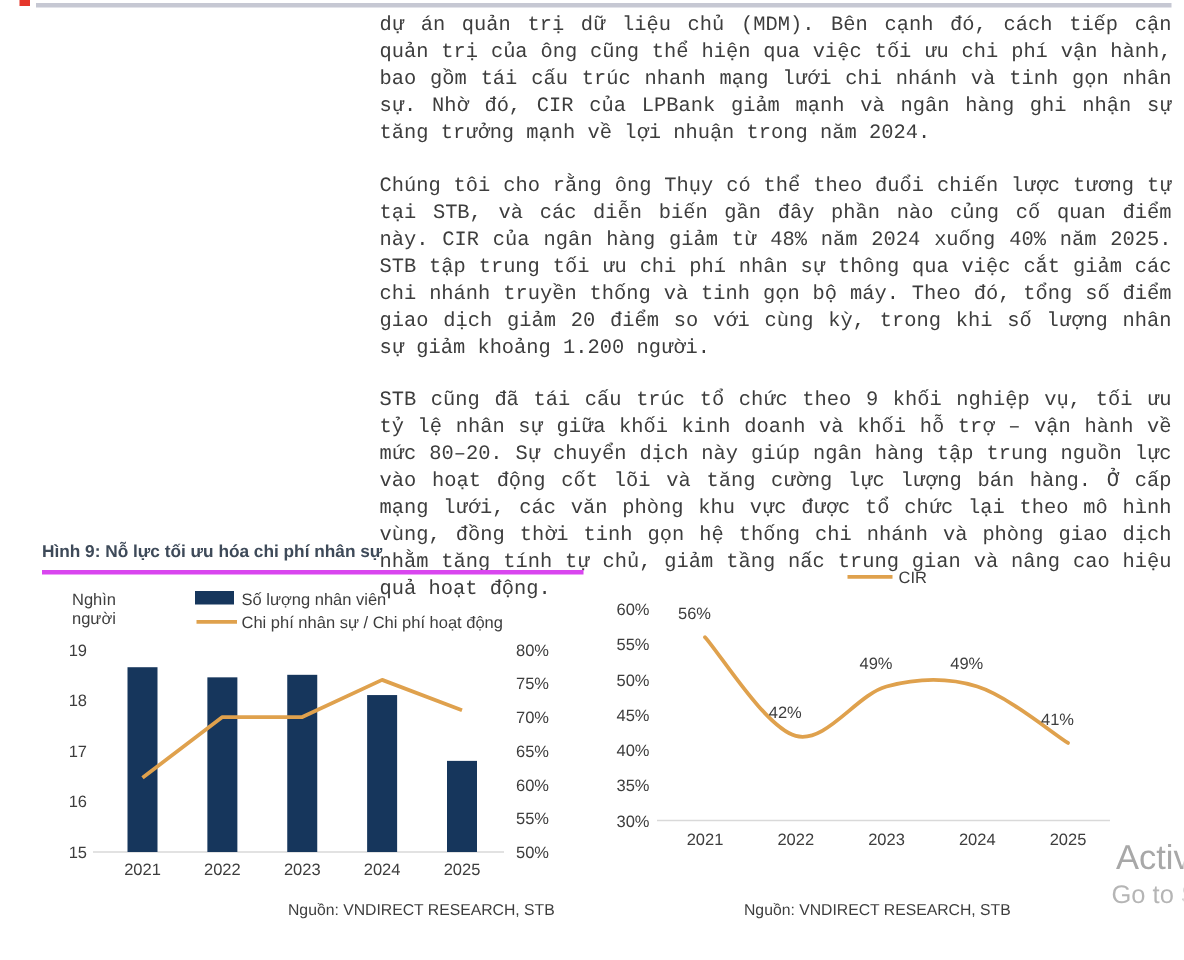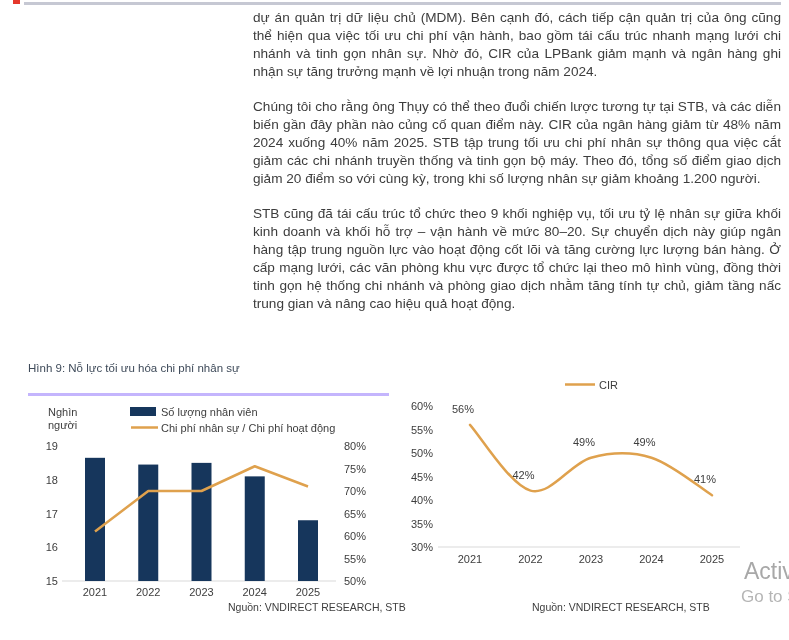--- a/index.html
+++ b/index.html
@@ -4,33 +4,33 @@
 <style>
   html,body{margin:0;padding:0;}
   body{
     width:789px;height:640px;position:relative;background:#ffffff;
     font-family:"Liberation Sans",sans-serif;overflow:hidden;color:#3d3d3d;
   }
   .red-mark{position:absolute;left:13px;top:0;width:7px;height:4px;background:#e5372b;}
   .top-rule{position:absolute;left:24px;top:2px;width:757px;height:3px;background:#c6c8d3;}
   .text-col{
     position:absolute;left:253px;top:9px;width:528px;
-    font-size:13.6px;line-height:18px;text-align:justify;color:#3d3d3d;
+    font-size:13.6px;line-height:18px;text-align:justify;color:#3d3d3d;font-family:Liberation Mono, monospace;
   }
   .text-col p{margin:0 0 17px 0;}
   .fig{position:absolute;top:361px;}
   .fig1{left:28px;width:361px;}
   .fig2{left:405px;width:350px;}
   .fig-title{
-    font-size:11.5px;font-weight:normal;color:#3e4a59;
-    padding-bottom:18px;border-bottom:3px solid #c4b5fd;line-height:14px;
+    font-size:11.5px;font-weight:bold;color:#3e4a59;
+    padding-bottom:5px;border-bottom:3px solid #d946ef;line-height:14px;
   }
   .fig svg{display:block;margin-top:3px;}
   svg text{font-family:"Liberation Sans",sans-serif;fill:#3d3d3d;}
-  .fig-source{position:absolute;top:601px;font-size:10.5px;color:#3d3d3d;margin-left:36px;}
+  .fig-source{position:absolute;top:601px;font-size:10.5px;color:#3d3d3d;}
   .src1{left:192px;}
   .src2{left:496px;}
   .wm1{position:absolute;left:744px;top:558px;font-size:23px;color:#a8a8a8;font-weight:300;white-space:nowrap;}
   .wm2{position:absolute;left:741px;top:587px;font-size:17px;color:#b5b5b5;white-space:nowrap;}
 </style>
 </head>
 <body>
 
 <div class="red-mark"></div>
 <div class="top-rule"></div>

